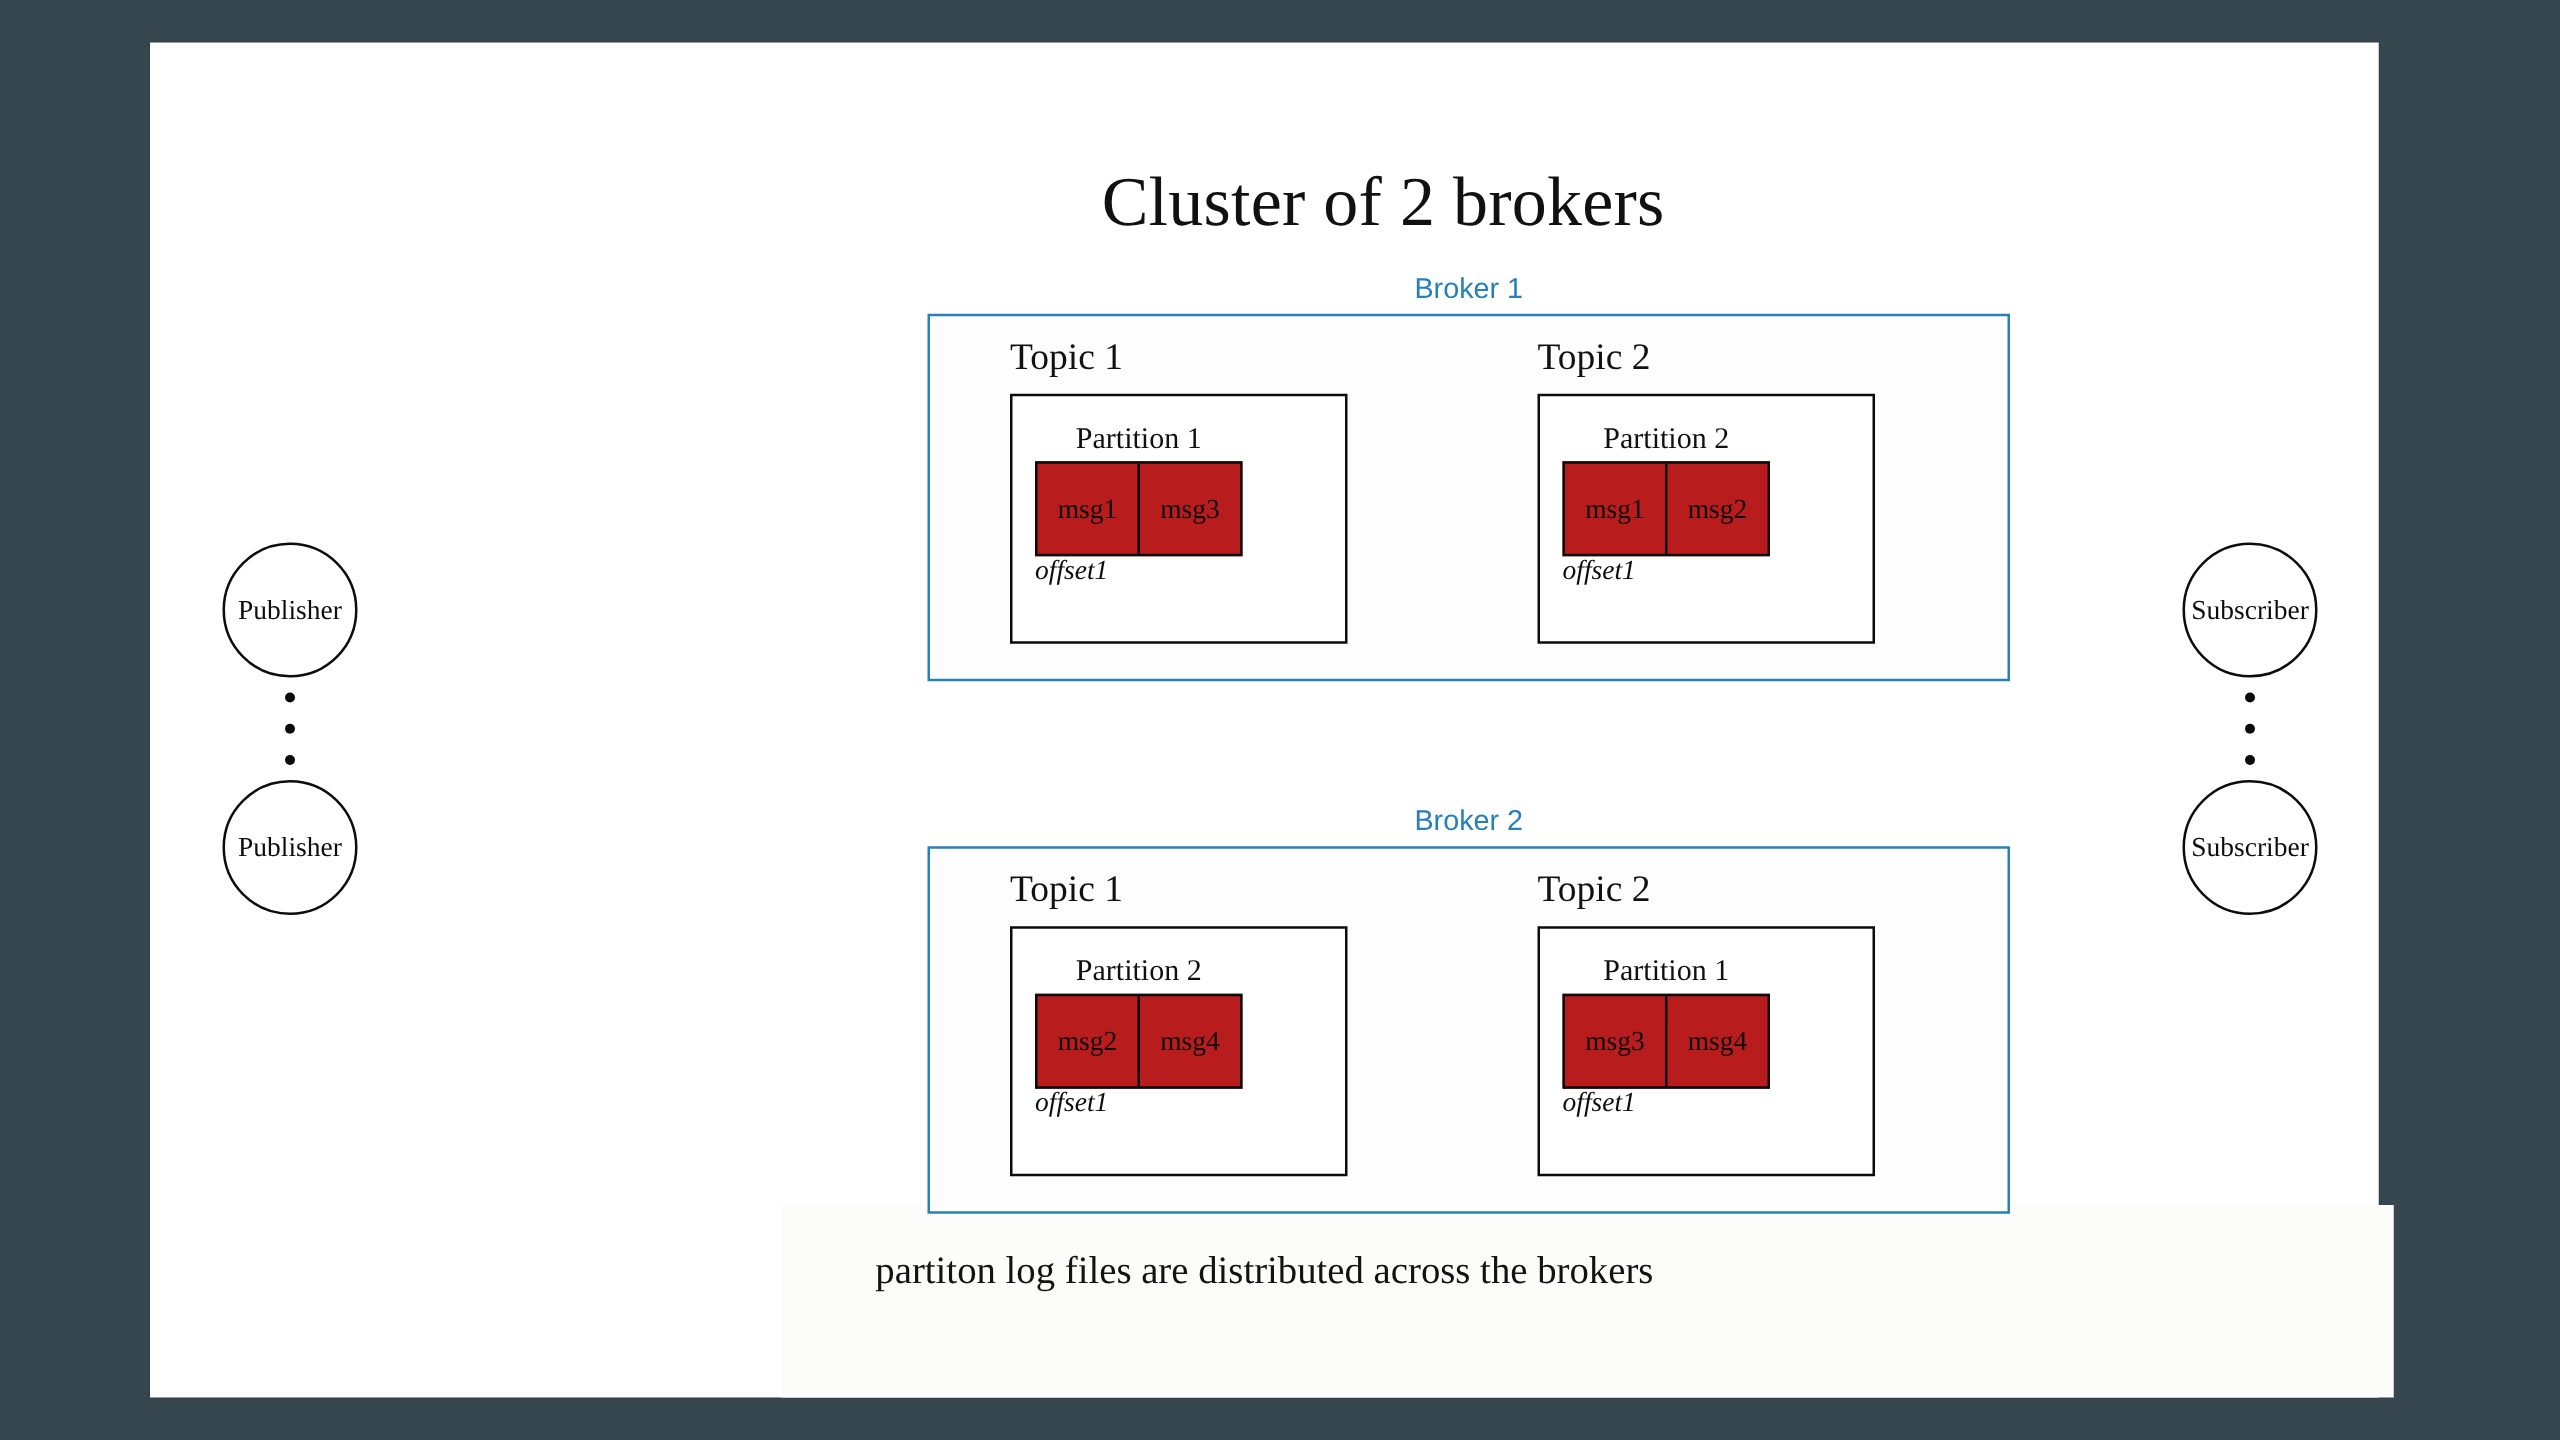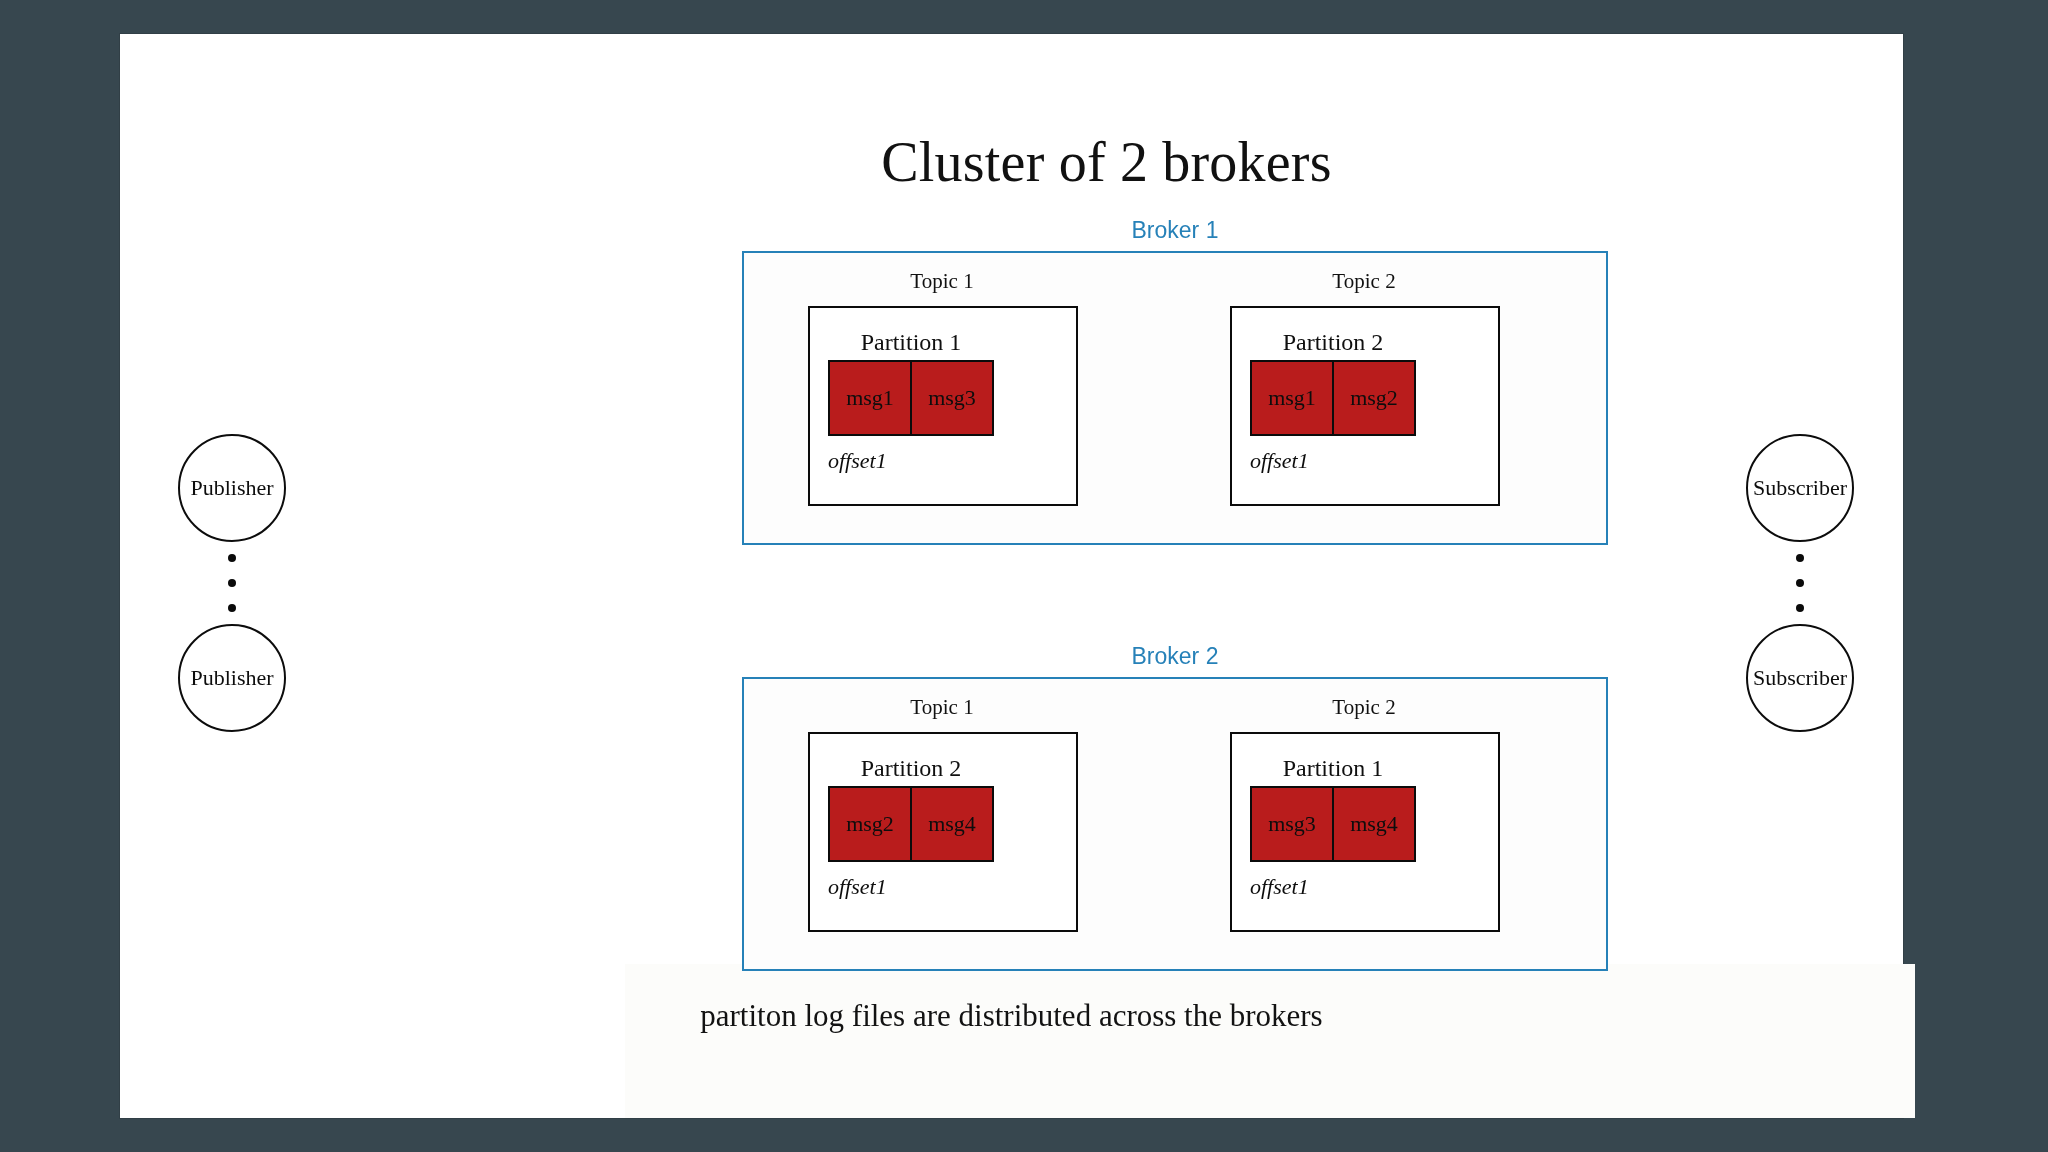--- a/index.html
+++ b/index.html
@@ -123,22 +123,21 @@
 
   
   .topic {
     position: absolute;
     top: 18px;
   }
   .topic-a { left: 64px; width: 268px; }
   .topic-b { left: 486px; width: 268px; }
 
   .topic-label {
-    text-align: center;
-    font-size: 21px;
+    font-size: 30px;
     color: #111111;
     line-height: 1;
     padding-bottom: 14px;
   }
 
   .topic-box {
     border: 2.5px solid #0b0b0b;
     background: #ffffff;
     position: relative;
     height: 196px;
@@ -181,21 +180,20 @@
   }
   .msg-cell + .msg-cell {
     border-left: 2.5px solid #0b0b0b;
   }
 
   .offset-label {
     font-size: 22px;
     font-style: italic;
     color: #0d0d0d;
     line-height: 1;
-    padding-top: 14px;
   }
 
   
   .caption {
     position: absolute;
     left: 0;
     top: 962px;
     width: 1783px;
     text-align: center;
     font-size: 31px;

